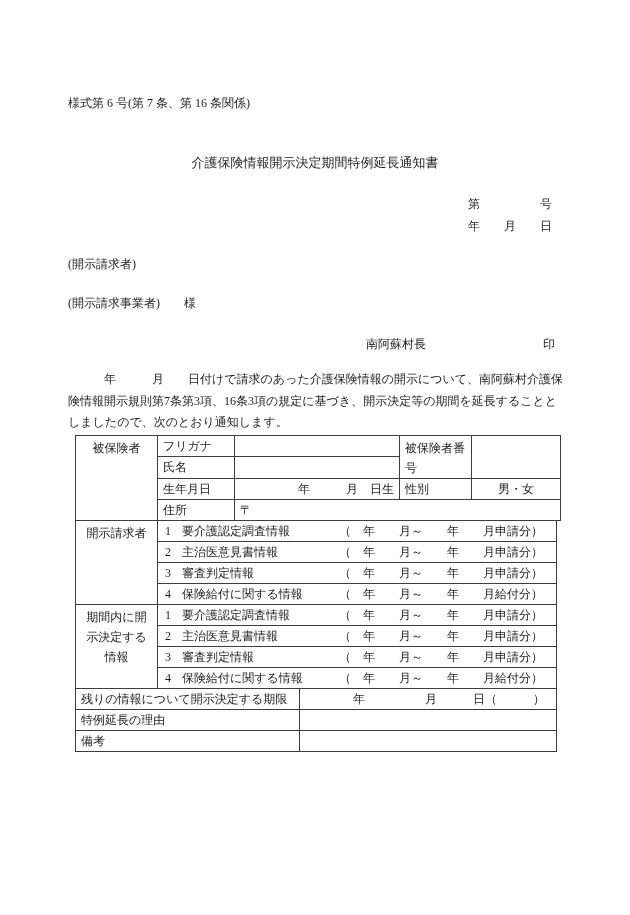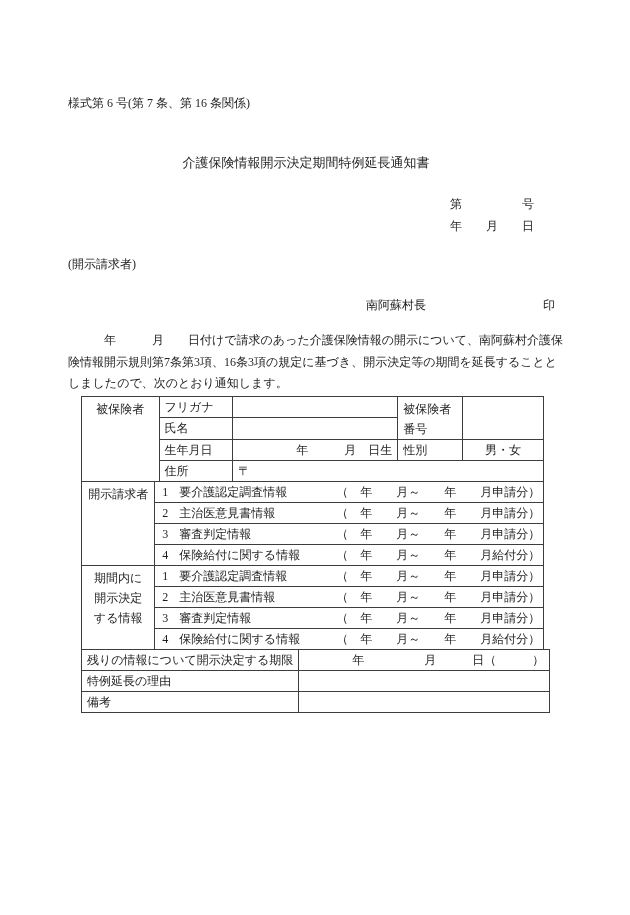--- a/index.html
+++ b/index.html
@@ -5,33 +5,33 @@
   html,body{margin:0;padding:0;}
   body{
     width:630px;height:915px;background:#ffffff;
     font-family:"Liberation Serif","DejaVu Serif",serif;
     color:#1e1e1e;
   }
   .page{
     position:relative;width:630px;height:915px;background:#ffffff;overflow:hidden;
   }
   .content{
-    padding:95px 86px 0 68px;font-size:12px;font-family:Liberation Serif, serif;
+    padding:95px 68px 0 68px;font-size:12px;font-family:Liberation Serif, serif;
   }
   .form-number{white-space:pre;}
   .doc-title{text-align:center;font-size:13px;margin-top:42px;white-space:pre;}
   .doc-meta{text-align:right;padding-right:10px;line-height:22px;margin-top:21px;}
   .doc-meta div{white-space:pre;}
   .addressee{margin-top:10px;line-height:23px;}
   .addressee div{white-space:pre;margin-top:16px;}
   .sender-line{margin-top:21px;margin-left:298px;white-space:pre;}
   .seal{margin-left:117px;}
   .paragraph{margin-top:16px;line-height:21.5px;}
   .paragraph div{white-space:pre;}
-  .form-table{margin-left:13px;margin-top:1px;}
+  .form-table{margin-left:7px;margin-top:1px;}
   table{border-collapse:collapse;table-layout:fixed;}
   .tbl-b,.tbl-c{margin-top:-1px;}
   td{
     border:1px solid #3d3d3d;font-size:12px;padding:0 5px;height:19px;
     line-height:20px;overflow:hidden;white-space:pre;vertical-align:middle;
   }
   .t-center{text-align:center;}
   .sec-label{text-align:center;vertical-align:top;padding-top:2px;}
   .wp-label{white-space:normal;word-break:break-all;padding:2px 10px 0 10px;text-align:center;vertical-align:top;}
   .num-cell{white-space:normal;word-break:break-all;padding:2px 5px 0 5px;vertical-align:top;line-height:20px;}
@@ -52,20 +52,21 @@
 
     <div class="doc-title">介護保険情報開示決定期間特例延長通知書</div>
 
     <div class="doc-meta">
       <div>第　　　　　号</div>
       <div>年　　月　　日</div>
     </div>
 
     <div class="addressee">
       <div>(開示請求者)</div>
+      <div>(開示請求事業者)　　様</div>
     </div>
 
     <div class="sender-line"><span>南阿蘇村長</span><span class="seal">印</span></div>
 
     <div class="paragraph">
       <div>　　　年　　　月　　日付けで請求のあった介護保険情報の開示について、南阿蘇村介護保</div>
       <div>険情報開示規則第7条第3項、16条3項の規定に基づき、開示決定等の期間を延長することと</div>
       <div>しましたので、次のとおり通知します。</div>
     </div>
 

